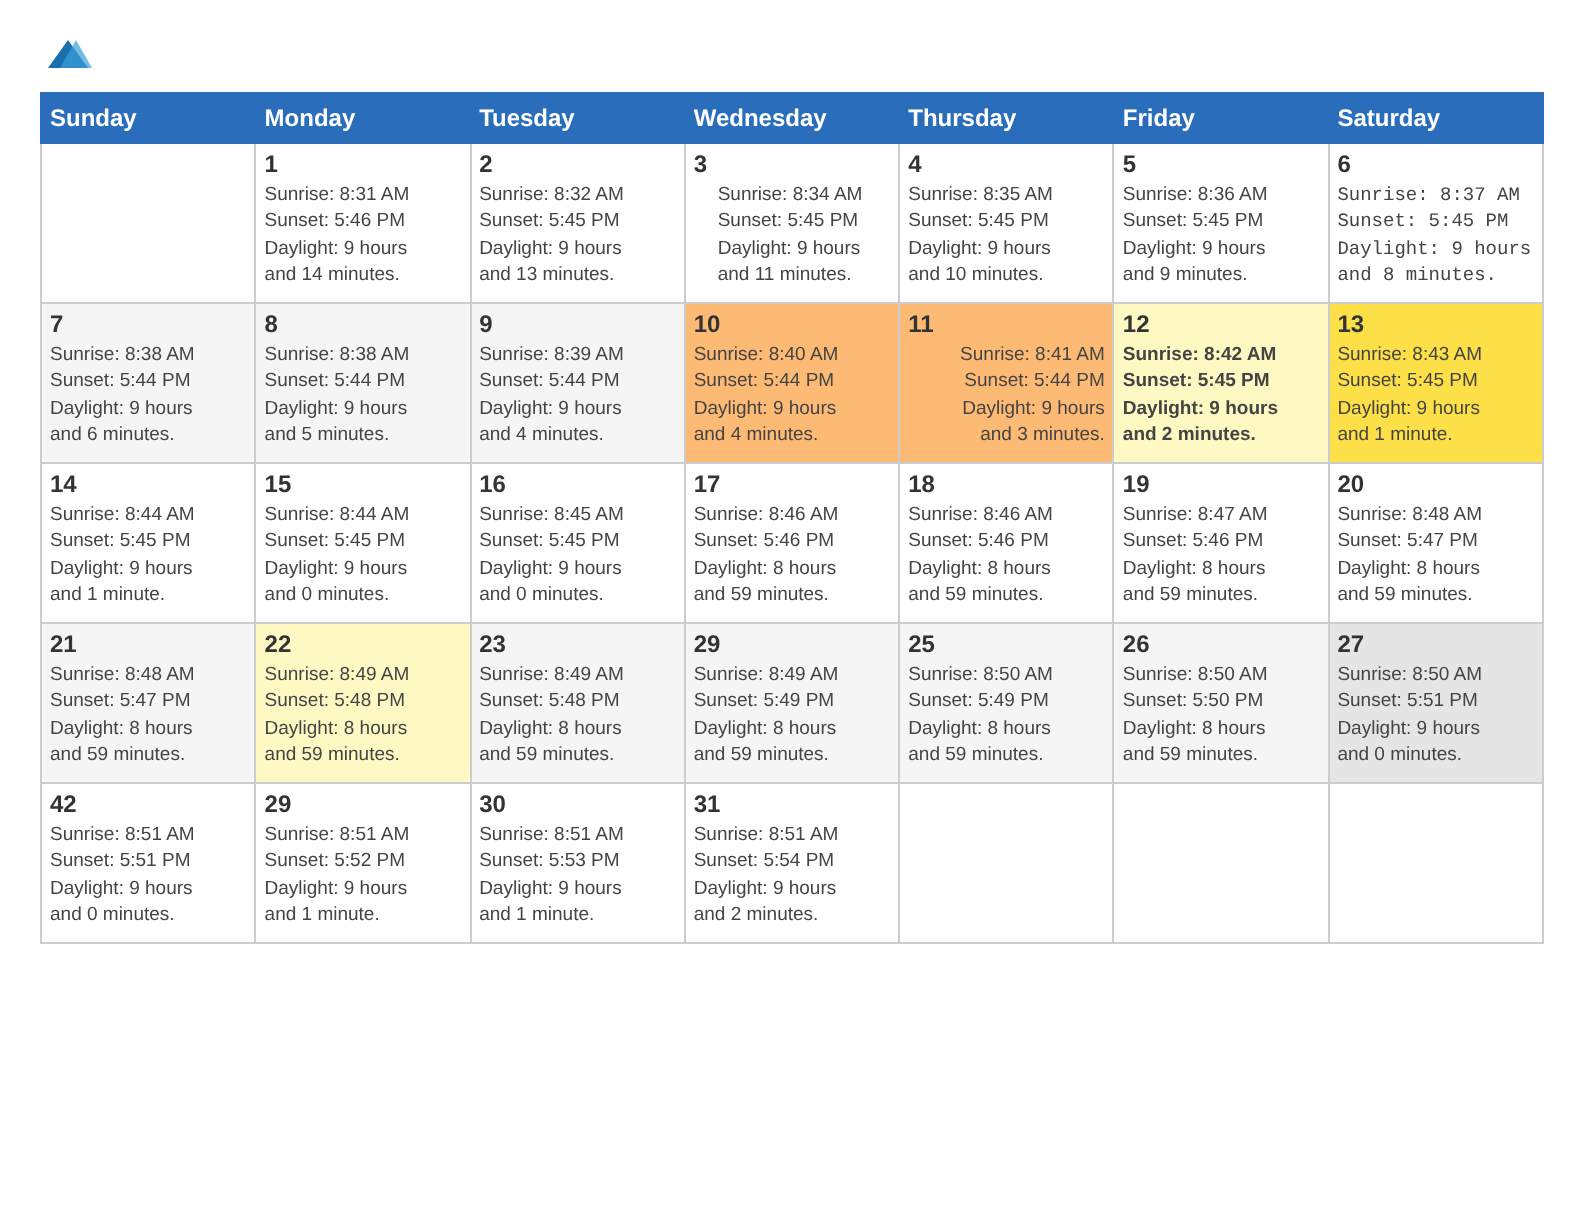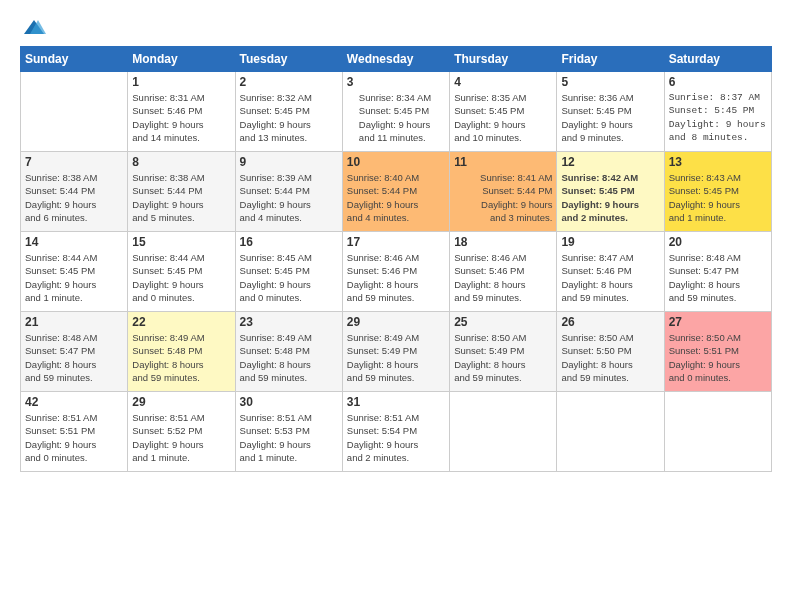--- a/index.html
+++ b/index.html
@@ -319,21 +319,21 @@
 Daylight: 8 hours
 and 59 minutes.</div>
           </td>
           <td style="background: rgb(245, 245, 245);">
             <span class="day-number">26</span>
             <div class="day-info" style="white-space: pre-line;">Sunrise: 8:50 AM
 Sunset: 5:50 PM
 Daylight: 8 hours
 and 59 minutes.</div>
           </td>
-          <td style="background: #fca5a5; margin-left: 32px;">
+          <td style="background: #e5e5e5; margin-left: 32px;">
             <span class="day-number">27</span>
             <div class="day-info" style="white-space: pre-line;">Sunrise: 8:50 AM
 Sunset: 5:51 PM
 Daylight: 9 hours
 and 0 minutes.</div>
           </td>
         </tr>
         <tr>
           <td>
             <span class="day-number">42</span>

